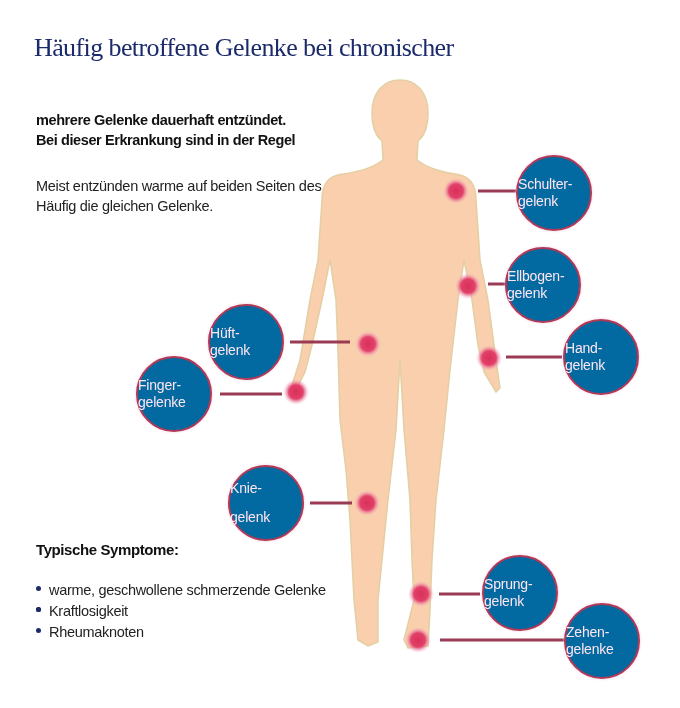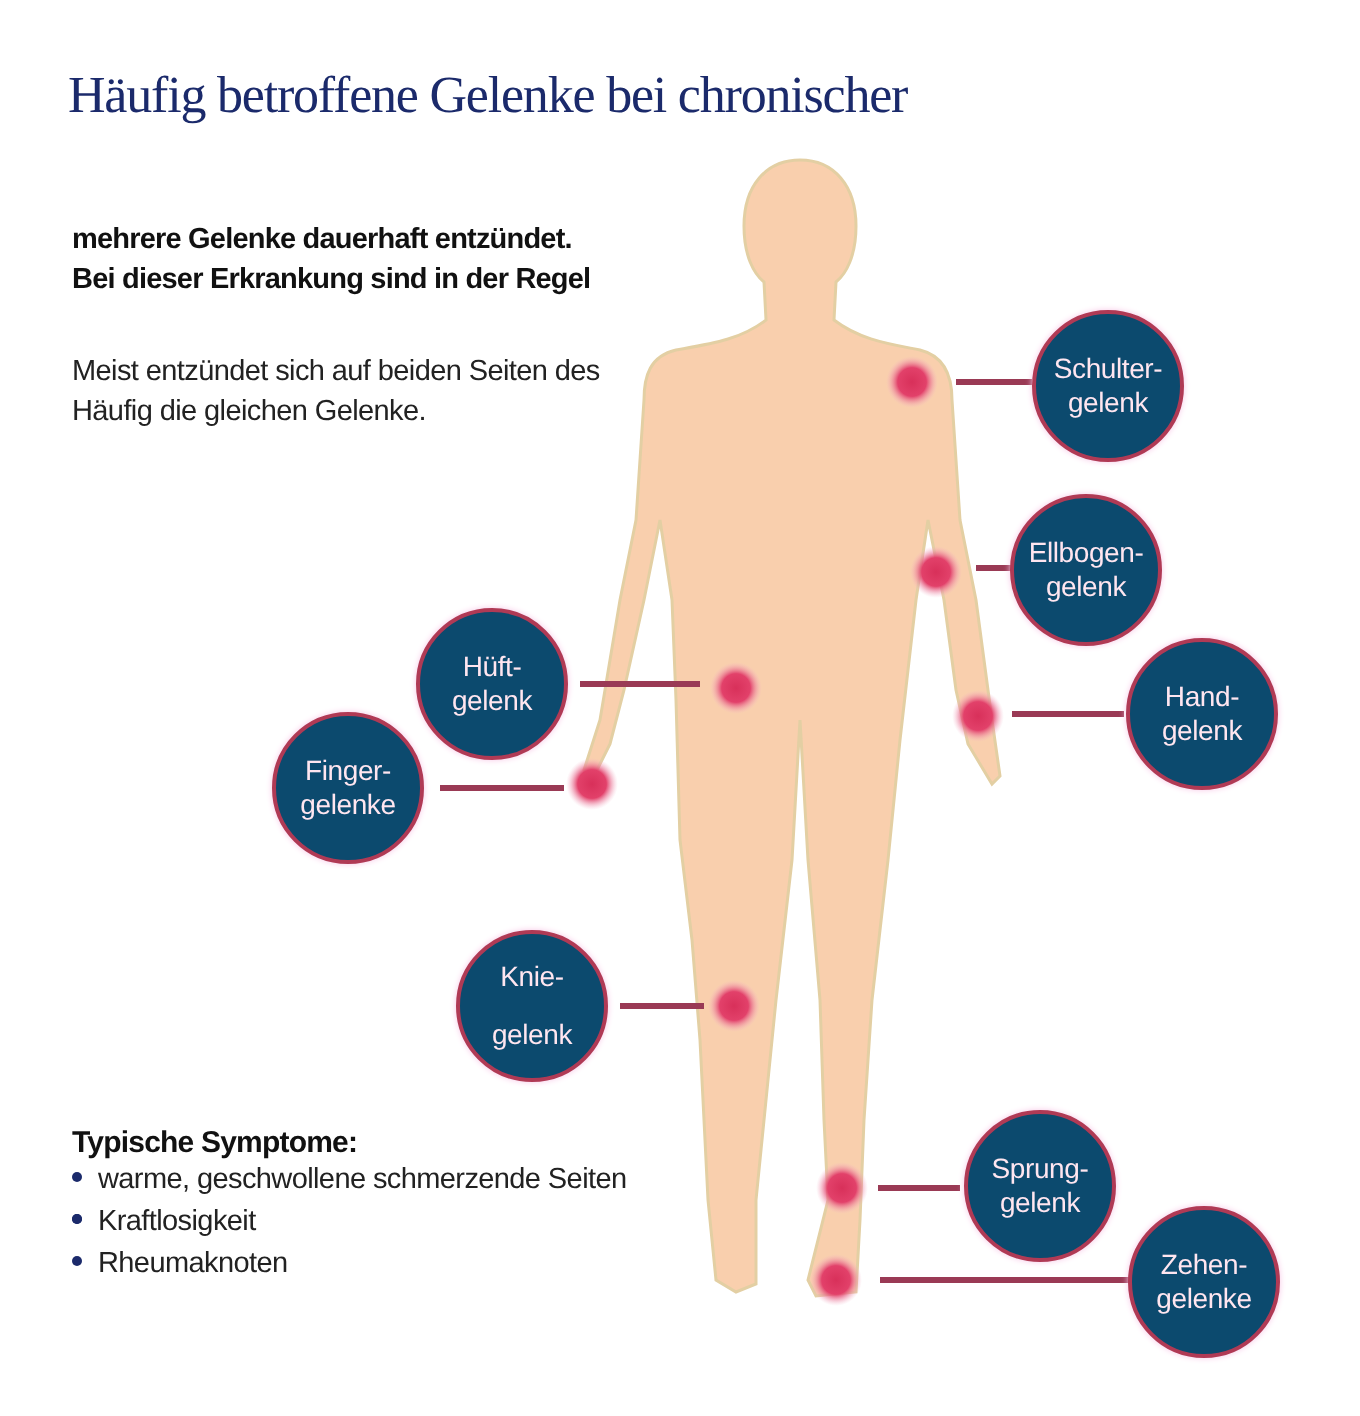--- a/index.html
+++ b/index.html
@@ -9,28 +9,28 @@
            color: #1b2a6b; font-size: 26px; line-height: 29px; letter-spacing: -0.6px;
            font-family: Liberation Serif, serif; margin-top: 11px; }
   .lead { position: absolute; left: 36px; top: 110px; width: 290px;
           color: #111; font-weight: bold; font-size: 14.5px; line-height: 20px; letter-spacing: -0.4px;
           font-family: "Liberation Sans", sans-serif; }
   .note { position: absolute; left: 36px; top: 176px; width: 290px;
           color: #222; font-size: 14.5px; line-height: 20px; letter-spacing: -0.3px;
           font-family: "Liberation Sans", sans-serif; }
   svg.figure { position: absolute; left: 0; top: 0; }
   .bubble { position: absolute; width: 76px; height: 76px; border-radius: 50%;
-            background: #0c4a6e; border: 2px solid #b03a55; box-sizing: border-box;
+            background: #0369a1; border: 2px solid #b03a55; box-sizing: border-box;
             color: #ffe6f0; font-size: 14px; line-height: 17px; text-align: center;
-            display: flex; flex-direction: column; align-items: center; justify-content: center;
+            display: flex; flex-direction: column; align-items: flex-start; justify-content: center;
             font-family: "Liberation Sans", sans-serif; letter-spacing: -0.2px;
             box-shadow: 0 0 3px #f7c6e6; }
   .sym-title { position: absolute; left: 36px; top: 541px; color: #111;
                font-weight: bold; font-size: 15px; letter-spacing: -0.4px;
-               font-family: "Liberation Sans", sans-serif; margin-top: 22px; }
+               font-family: "Liberation Sans", sans-serif; }
   .sym-list { position: absolute; left: 36px; top: 580px; margin: 0; padding: 0; list-style: none;
               font-size: 14.5px; line-height: 21px; color: #222; letter-spacing: -0.3px;
               font-family: "Liberation Sans", sans-serif; }
   .sym-list li { position: relative; padding-left: 13px; }
   .sym-list li .dot { position: absolute; left: 0; top: 6px; width: 5px; height: 5px;
                       border-radius: 50%; background: #1b2a6b; }
 </style>
 </head>
 <body>
 
@@ -72,21 +72,21 @@
     <circle cx="421" cy="594" r="13" fill="url(#hot)"></circle>
     <circle cx="418" cy="640" r="13" fill="url(#hot)"></circle>
   </g>
 </svg>
 
 <div class="lead">
   <div>mehrere Gelenke dauerhaft entzündet.</div>
   <div>Bei dieser Erkrankung sind in der Regel</div>
 </div>
 <div class="note">
-  <div>Meist entzündet sich auf beiden Seiten des</div>
+  <div>Meist entzünden warme auf beiden Seiten des</div>
   <div>Häufig die gleichen Gelenke.</div>
 </div>
 
 <div class="bubble" style="left:516px; top:155px;">
   <span>Schulter-</span>
   <span>gelenk</span>
 </div>
 <div class="bubble" style="left:505px; top:247px;">
   <span>Ellbogen-</span>
   <span>gelenk</span>
@@ -111,17 +111,17 @@
   <span>Sprung-</span>
   <span>gelenk</span>
 </div>
 <div class="bubble" style="left:564px; top:603px;">
   <span>Zehen-</span>
   <span>gelenke</span>
 </div>
 
 <div class="sym-title">Typische Symptome:</div>
 <ul class="sym-list">
-  <li><span class="dot"></span><span>warme, geschwollene schmerzende Seiten</span></li>
+  <li><span class="dot"></span><span>warme, geschwollene schmerzende Gelenke</span></li>
   <li><span class="dot"></span></li>
   <li><span class="dot"></span><span>Kraftlosigkeit</span></li>
   <li><span class="dot"></span><span>Rheumaknoten</span></li>
 </ul>
 
 </body></html>

